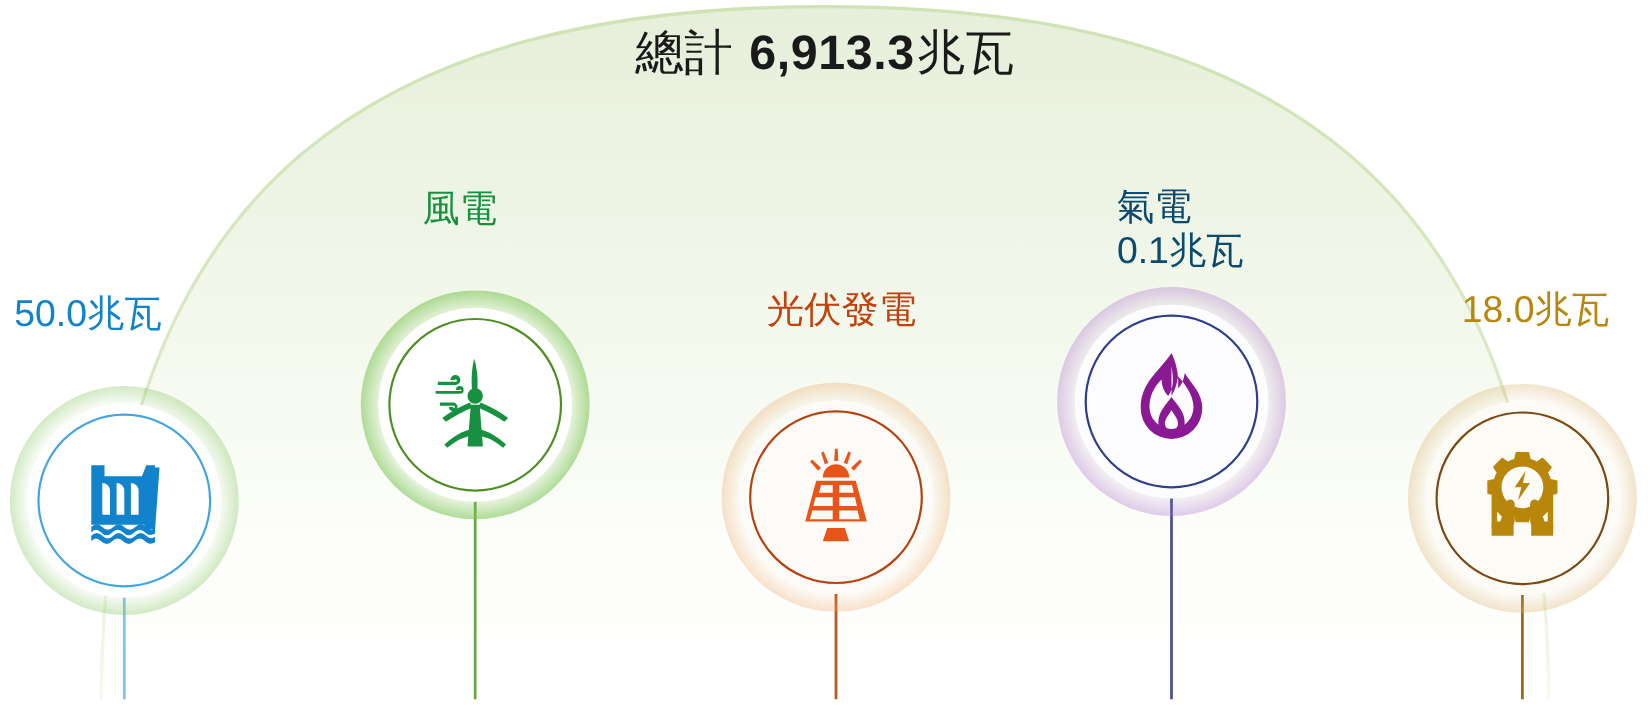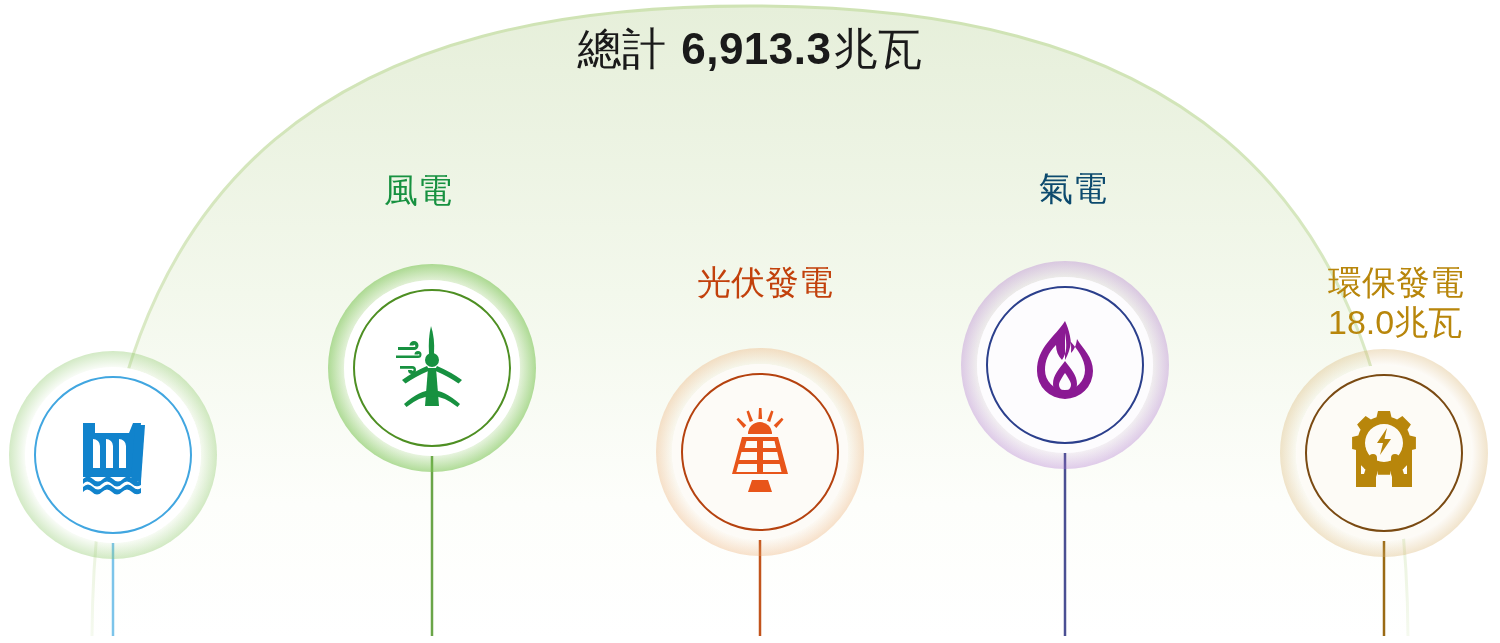--- a/index.html
+++ b/index.html
@@ -162,20 +162,21 @@
         <line x1="1384" y1="541" x2="1384" y2="643" stroke="#9a6a14" stroke-width="2.5"></line>
       </g>
   </svg>
 
   <div class="title">
     <span class="t-label">總計</span>
     <span class="t-value">6,913.3</span><span class="t-unit">兆瓦</span>
   </div>
 
   <div class="caption" style="left:80px; top:265px; color:#1183cc;">
+    <span class="c-value">50.0兆瓦</span>
   </div>
   <div class="node" style="left:113px; top:455px;">
     <div class="badge" style="color:#41a6e0;">
       <div class="glow" style="background: radial-gradient(circle, rgba(255,255,255,0) 58%, rgba(140,200,105,0.55) 76%, rgba(170,215,140,0.0) 94%);"></div>
       <div class="ring-outer"></div>
       <div class="ring-inner"></div>
       <div class="icon-wrap">
         <svg viewBox="0 0 100 100" width="100" height="100" aria-hidden="true">
           <g fill="#1183cc">
             <path d="M20 18 h12 v10 h34 l4 -10 h8 l-4 54 h-54 z
@@ -254,20 +255,21 @@
 
             <path d="M42 78 h16 l4 12 h-24 z"></path>
           </g>
         </svg>
       </div>
     </div>
   </div>
 
   <div class="caption" style="left:1073px; top:168px; color:#0c4a6e;">
     <span class="c-name">氣電</span>
+    <span class="c-value">0.1兆瓦</span>
   </div>
   <div class="node" style="left:1065px; top:365px;">
     <div class="badge" style="color:#2b3f8c;">
       <div class="glow" style="background: radial-gradient(circle, rgba(255,255,255,0) 56%, rgba(170,110,205,0.45) 75%, rgba(205,165,225,0.0) 94%);"></div>
       <div class="ring-outer" style="background:#fdfcfe;"></div>
       <div class="ring-inner"></div>
       <div class="icon-wrap">
         <svg viewBox="0 0 100 100" width="100" height="100" aria-hidden="true">
           <g fill="#8a1a93">
 
@@ -279,21 +281,20 @@
 
             <path d="M50 46 C 44 54 38 60 38 69 a12 12 0 0 0 24 0 C 62 60 56 54 50 46 Z
                      M50 58 C 54 64 56 67 56 70 a6 6 0 0 1 -12 0 C 44 67 46 64 50 58 Z" fill-rule="evenodd"></path>
           </g>
         </svg>
       </div>
     </div>
   </div>
 
   <div class="caption" style="left:1396px; top:262px; color:#b8860b;">
-    <span class="c-name">環保發電</span>
     <span class="c-value">18.0兆瓦</span>
   </div>
   <div class="node" style="left:1384px; top:453px;">
     <div class="badge" style="color:#7a4a12;">
       <div class="glow" style="background: radial-gradient(circle, rgba(255,255,255,0) 58%, rgba(216,178,110,0.5) 76%, rgba(236,214,170,0.0) 94%);"></div>
       <div class="ring-outer" style="background:#fdfbf6;"></div>
       <div class="ring-inner"></div>
       <div class="icon-wrap">
         <svg viewBox="0 0 100 100" width="100" height="100" aria-hidden="true">
           <g fill="#b8860b">

